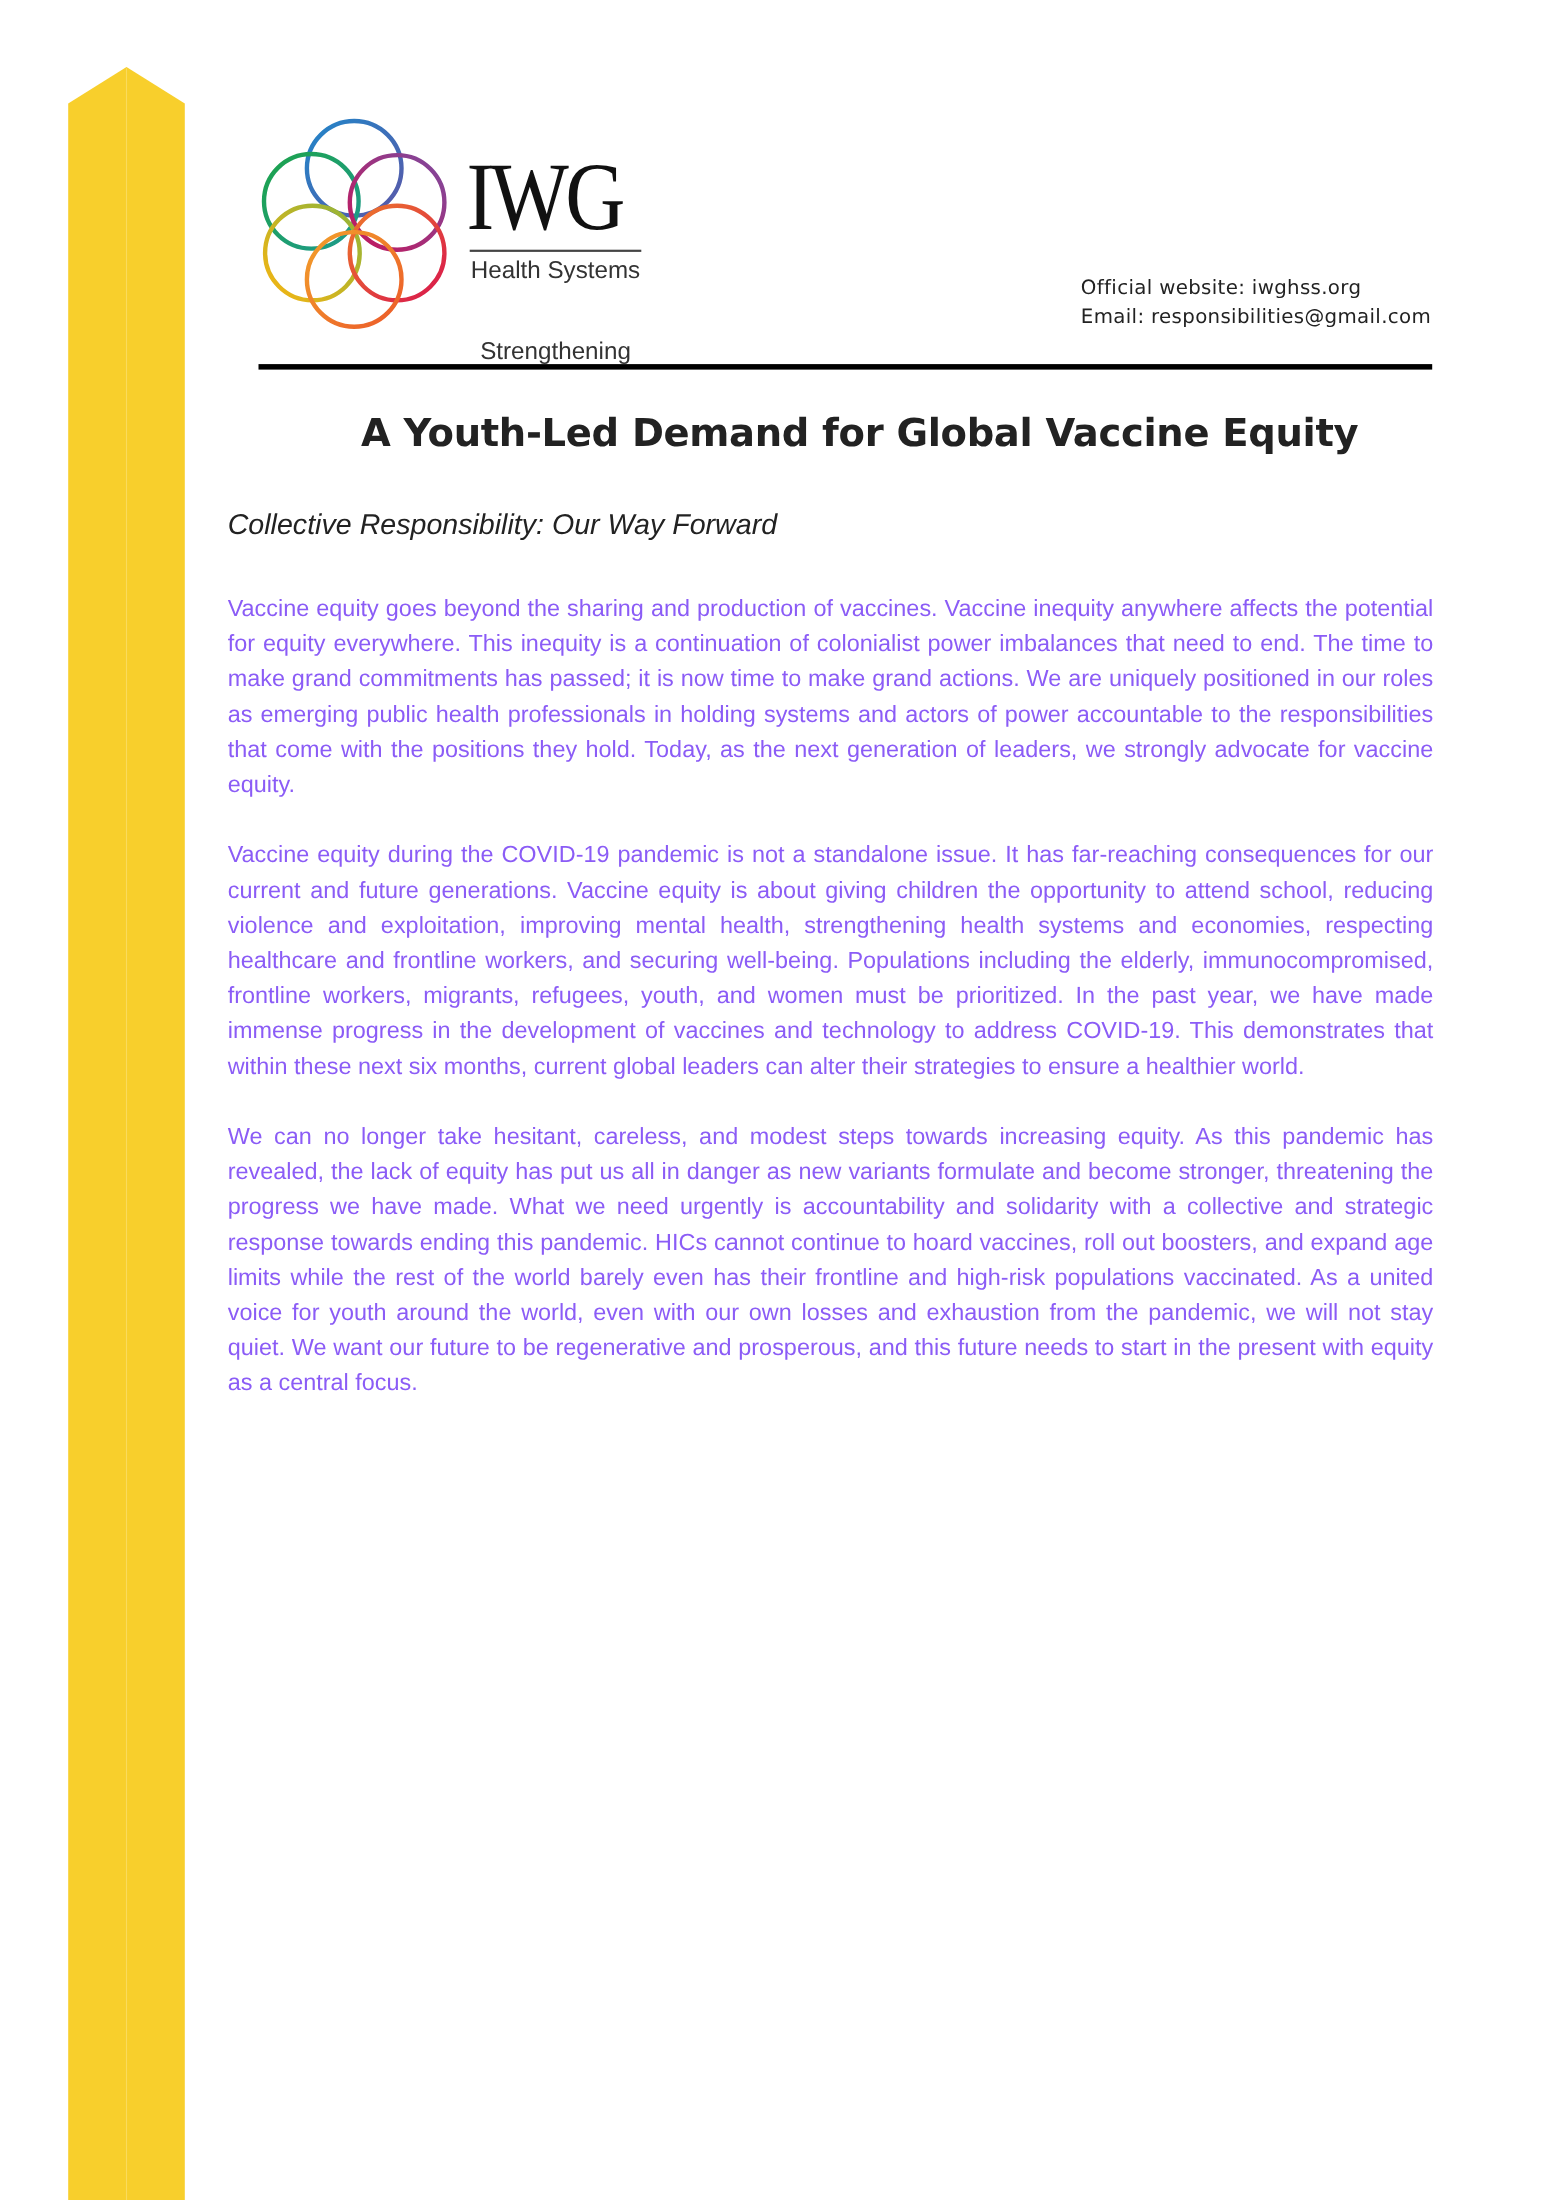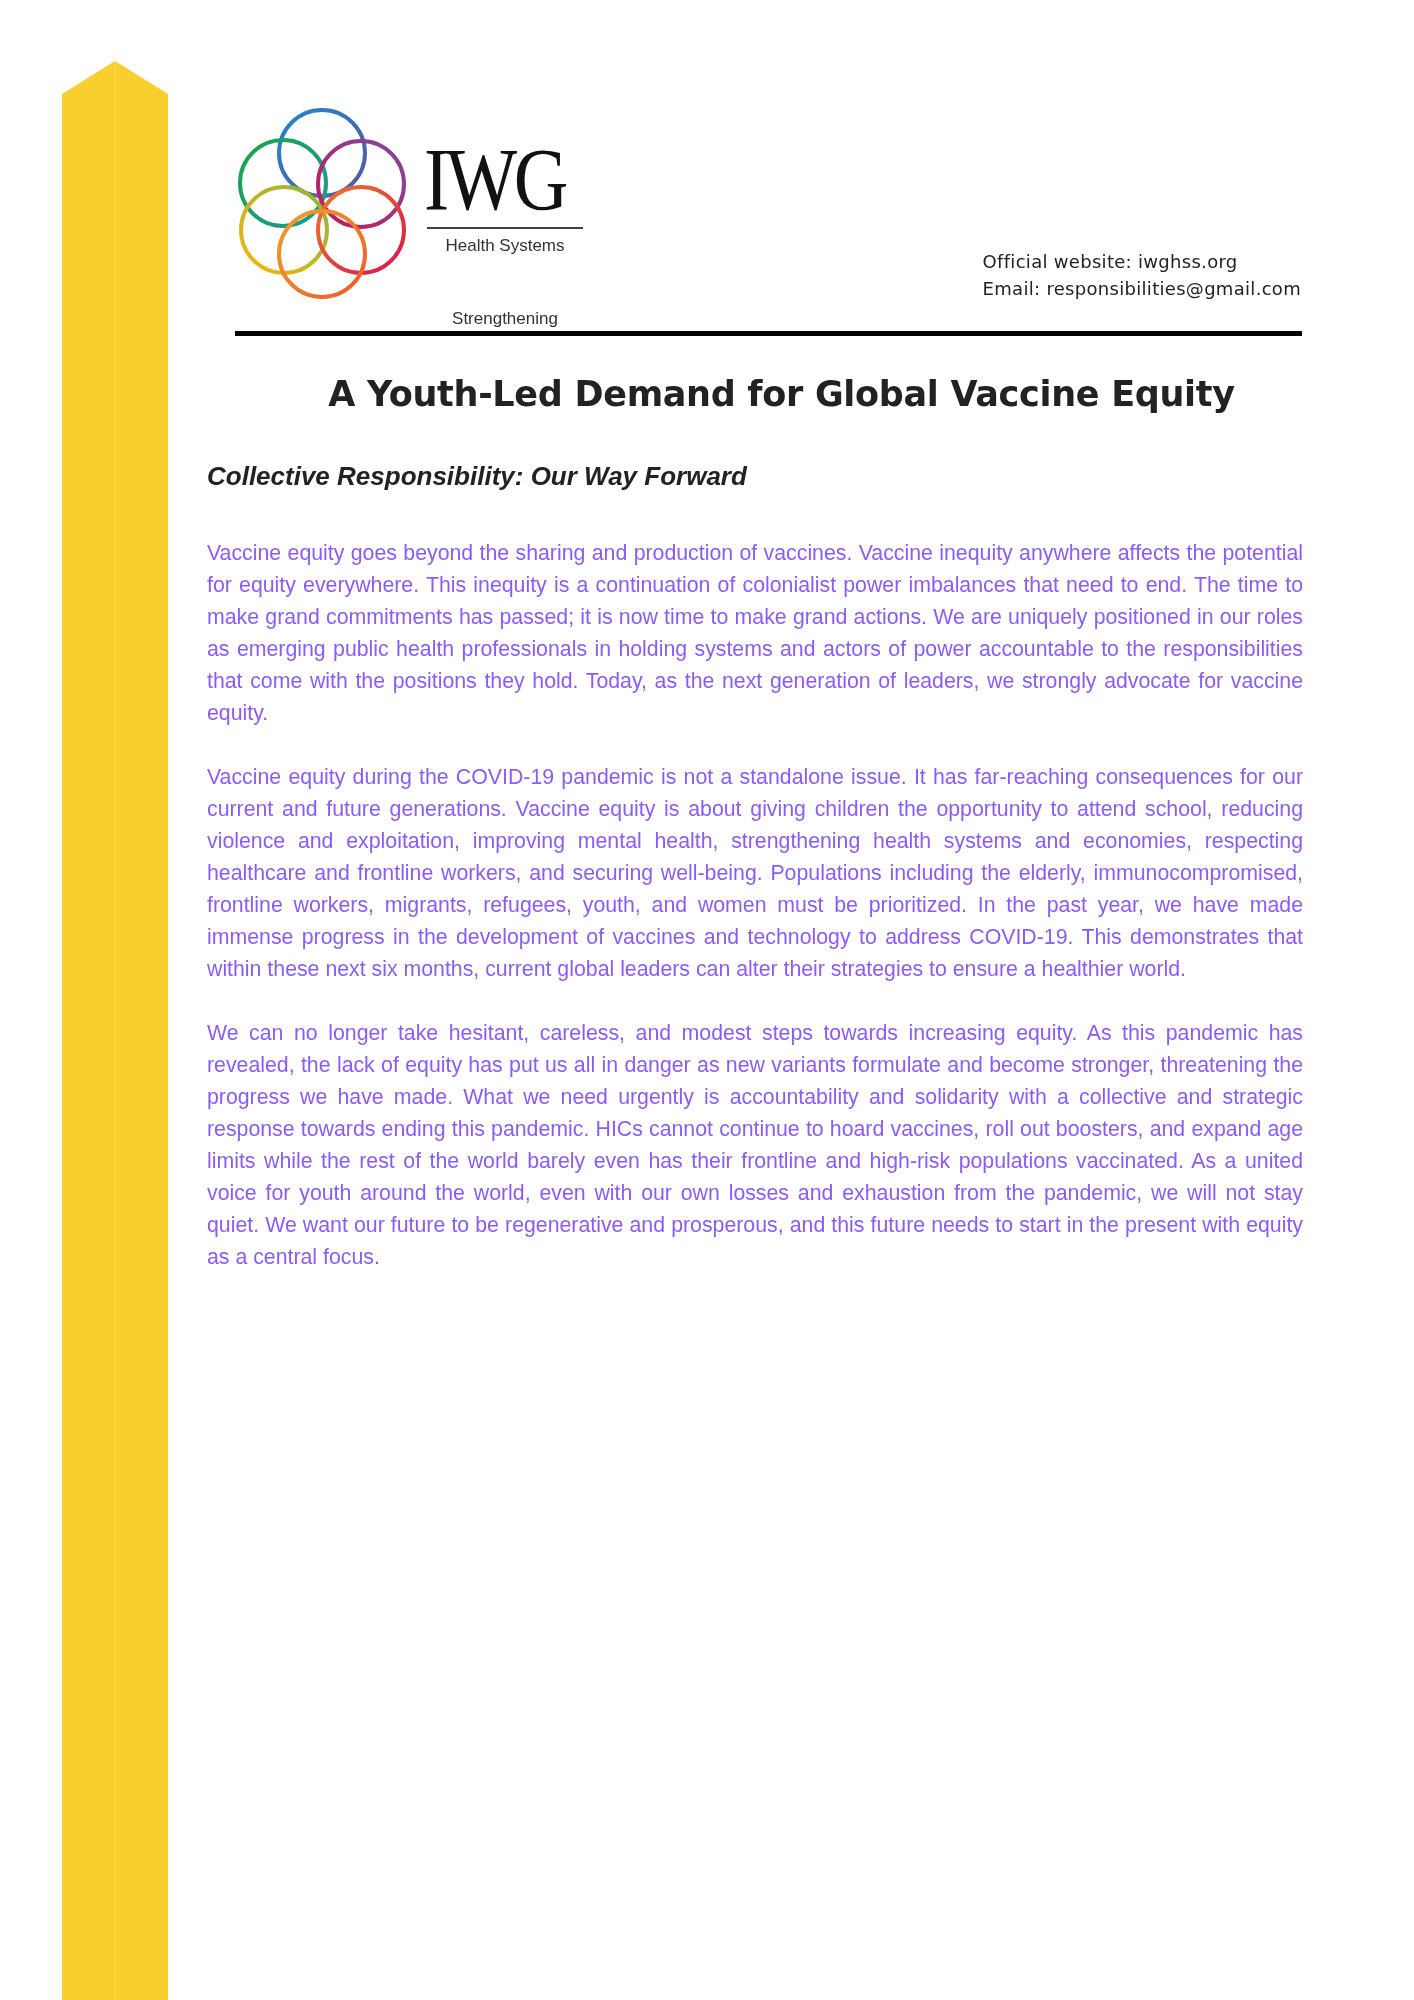--- a/index.html
+++ b/index.html
@@ -9,38 +9,38 @@
   .brand-mark {
     position: absolute; left: 424px; top: 130px;
     font-family: "Liberation Serif", "DejaVu Serif", serif;
     font-size: 88px; line-height: 100px; color: #111;
     letter-spacing: -4px; transform: scaleX(0.86); transform-origin: left top;
   }
   .brand-rule { position: absolute; left: 427px; top: 227px; width: 156px; height: 2px; background: #444; }
   .brand-sub {
     position: absolute; left: 427px; width: 156px; text-align: center;
     font-family: "Liberation Sans", "DejaVu Sans", sans-serif;
-    font-size: 17px; color: #333; font-weight: 300; line-height: 24px;
+    font-size: 22px; color: #333; font-weight: 300; line-height: 24px;
   }
   .brand-sub.l1 { top: 234px; }
   .brand-sub.l2 { top: 261px; margin-top: 46px; }
   .contact {
     position: absolute; right: 113px; top: 248px; text-align: left;
     font-family: "DejaVu Sans", sans-serif; font-size: 18px; color: #222;
     line-height: 27px; letter-spacing: 0.3px;
   }
   .header-rule { position: absolute; left: 235px; top: 331px; width: 1067px; height: 5px; background: #000; }
   .title {
     position: absolute; left: 248px; top: 372px; width: 1067px; text-align: center;
     font-family: "DejaVu Sans", sans-serif; font-weight: bold; font-size: 35px;
     color: #222; line-height: 44px; letter-spacing: -0.3px;
   }
   .subtitle {
     position: absolute; left: 207px; top: 460px;
-    font-family: "Liberation Sans", sans-serif; font-weight: bold; font-style: italic;
+    font-family: "Liberation Sans", sans-serif; font-weight: normal; font-style: italic;
     font-size: 26px; color: #222; line-height: 32px;
   }
   .body {
     position: absolute; left: 207px; top: 537px; width: 1096px;
     font-family: "Liberation Sans", sans-serif; font-size: 21.3px; color: #8b5cf6;
     line-height: 32px; text-align: justify;
   }
   .body p { margin: 0 0 32px 0; }
 </style>
 </head>

